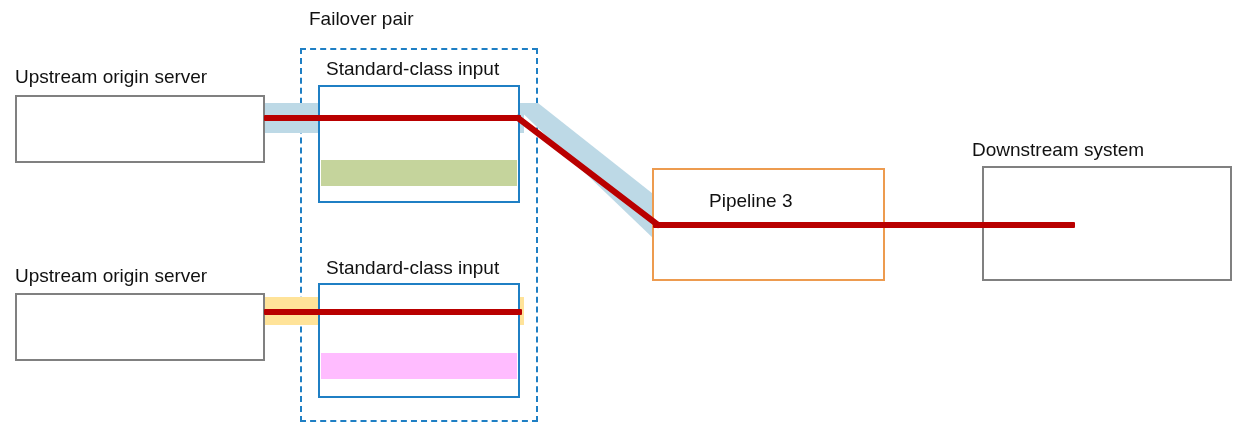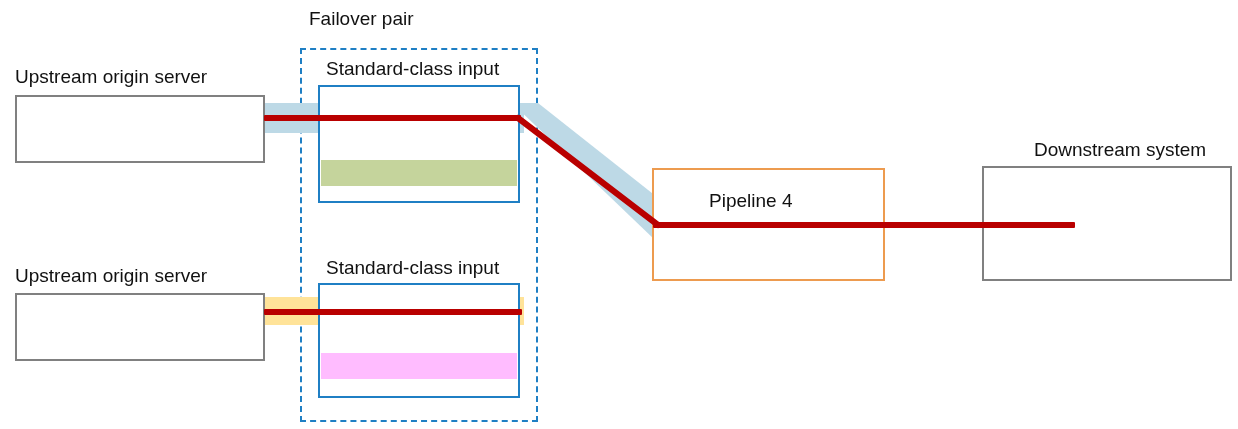--- a/index.html
+++ b/index.html
@@ -53,23 +53,23 @@
 
   <div class="label" style="left:326px;top:58px;">Standard-class input</div>
   <div class="box box-blue" style="left:318px;top:85px;width:202px;height:118px;"></div>
   <div class="band" style="left:321px;top:160px;width:196px;height:26px;background:#c5d49c;"></div>
 
   <div class="label" style="left:326px;top:257px;">Standard-class input</div>
   <div class="box box-blue" style="left:318px;top:283px;width:202px;height:115px;"></div>
   <div class="band" style="left:321px;top:353px;width:196px;height:26px;background:#ffbcff;"></div>
 
   <div class="box box-orange" style="left:652px;top:168px;width:233px;height:113px;"></div>
-  <div class="label" style="left:709px;top:190px;">Pipeline 4</div>
+  <div class="label" style="left:709px;top:190px;">Pipeline 3</div>
 
-  <div class="label" style="left:1034px;top:139px;text-align:right;">Downstream system</div>
+  <div class="label" style="left:972px;top:139px;text-align:right;">Downstream system</div>
   <div class="box box-gray" style="left:982px;top:166px;width:250px;height:115px;"></div>
 
   <div class="redline" style="left:264px;top:115px;width:257px;"></div>
   <svg class="overlay">
     <line x1="518" y1="118" x2="658" y2="225" stroke="#b90000" stroke-width="6" stroke-linecap="round"></line>
   </svg>
   <div class="redline" style="left:653px;top:222px;width:422px;"></div>
   <div class="redline" style="left:264px;top:309px;width:258px;"></div>
 
 </div>

